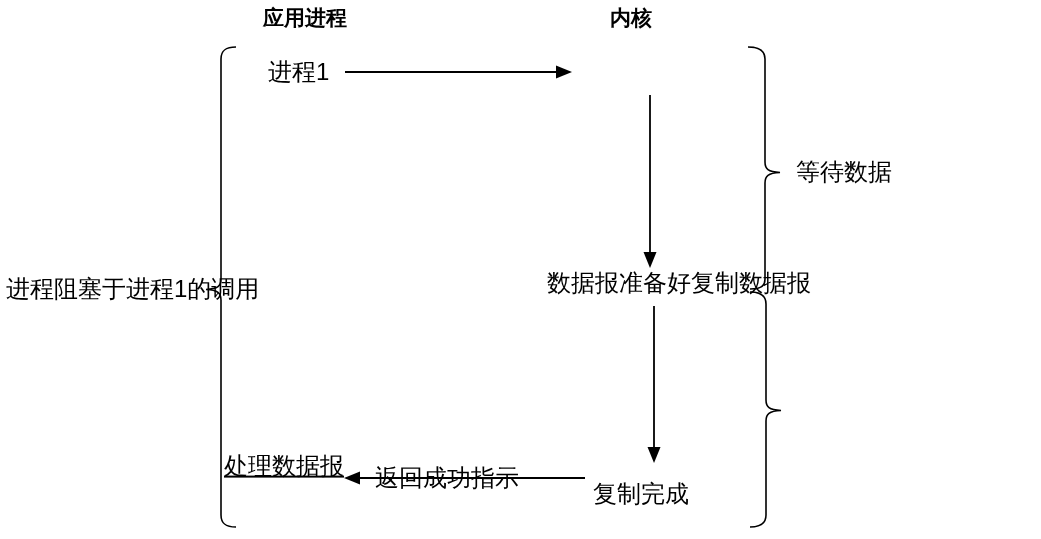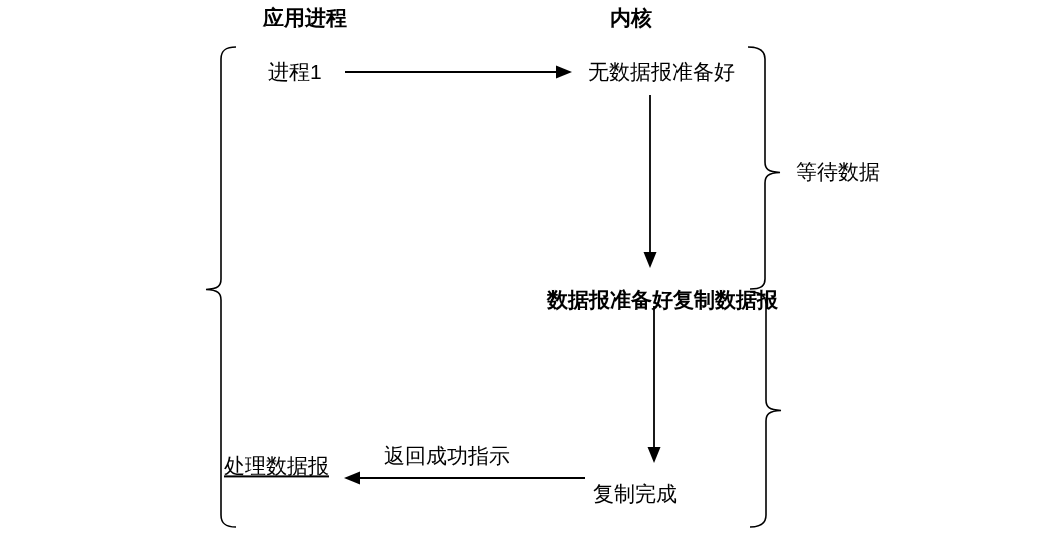--- a/index.html
+++ b/index.html
@@ -9,21 +9,21 @@
     height: 539px;
     background: #ffffff;
     font-family: "Liberation Sans", "DejaVu Sans", sans-serif;
     color: #000000;
     overflow: hidden;
   }
   svg.wires { position: absolute; left: 0; top: 0; width: 1041px; height: 539px; }
   .txt {
     position: absolute;
     white-space: nowrap;
-    font-size: 21px;
+    font-size: 24px;
     line-height: 1.2;
     transform: translateY(-50%);
   }
   .hdr {
     position: absolute;
     white-space: nowrap;
     font-size: 21px;
     font-weight: bold;
     transform: translateX(-50%);
   }
@@ -61,22 +61,22 @@
     <g>
       <line x1="585" y1="478" x2="358" y2="478" stroke="#000" stroke-width="1.8"></line>
       <polygon points="344,478 360,471.5 360,484.5" fill="#000"></polygon>
     </g>
   </svg>
 
   <div class="hdr" style="left:305px; top:4px;">应用进程</div>
   <div class="hdr" style="left:631px; top:4px;">内核</div>
 
   <div class="txt" style="left:268px; top:72px;">进程1</div>
-  <div class="txt" style="left:588px; top:72px;">无数据报准备好</div>
-  <div class="txt" style="left:547px; top:300px;font-weight:bold;">数据报准备好复制数据报</div>
+  <div class="txt" style="left:547px; top:283px;">数据报准备好复制数据报</div>
   <div class="txt" style="left:593px; top:494px;">复制完成</div>
   <div class="txt" style="left:224px; top:466px;text-decoration:underline;">处理数据报</div>
 
-  <div class="txt ctr" style="left:447px; top:456px;">返回成功指示</div>
+  <div class="txt ctr" style="left:447px; top:478px;">返回成功指示</div>
 
+  <div class="txt ralign" style="left:6px; top:289px; width:202px;">进程阻塞于进程1的调用</div>
   <div class="txt" style="left:786px; top:172px;margin-left:10px;">等待数据</div>
 
 </div>
 
 </body></html>

